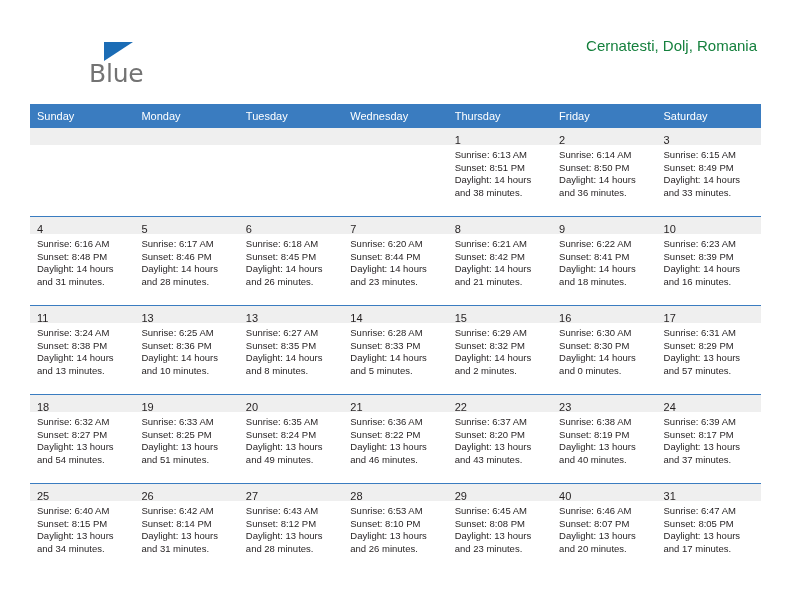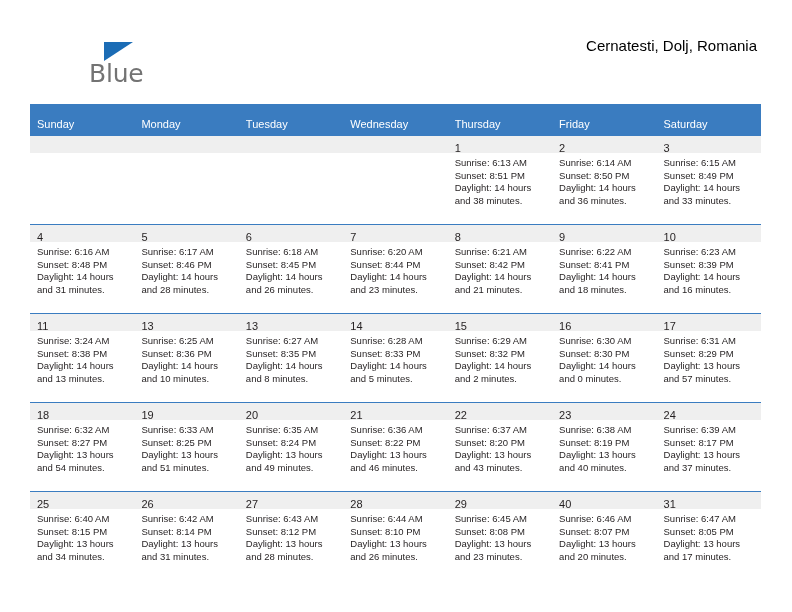--- a/index.html
+++ b/index.html
@@ -81,42 +81,42 @@
     font-size: 30px;
     line-height: 36px;
     color: #231f20;
     font-weight: 400;
     white-space: nowrap;
   }
   .cal-subtitle {
     font-size: 15px;
     line-height: 20px;
     margin-top: 6px;
-    color: #000000;
+    color: #15803d;
     font-weight: 400;
     white-space: nowrap;
   }
 
   
   .calendar {
     position: absolute;
     left: 30px;
     top: 104px;
     width: 731px;
     border-collapse: collapse;
     table-layout: fixed;
   }
 
   .weekday-row th {
     background: #3a7cc0;
     color: #ffffff;
     font-size: 11px;
     font-weight: 400;
     text-align: left;
-    padding: 14px 0 6px 7px;
+    padding: 6px 0 6px 7px;
     height: 10px;
     border: none;
   }
 
   .week-row td {
     vertical-align: top;
     padding: 0;
     border: none;
     border-top: 1px solid #3a7cc0;
     background: #ffffff;
@@ -439,21 +439,21 @@
             <div class="cell-body">
               <div class="cell-line">Sunrise: 6:43 AM</div>
               <div class="cell-line">Sunset: 8:12 PM</div>
               <div class="cell-line">Daylight: 13 hours</div>
               <div class="cell-line">and 28 minutes.</div>
             </div>
           </td>
           <td class="day-cell">
             <div class="daynum-band"><span class="daynum">28</span></div>
             <div class="cell-body">
-              <div class="cell-line">Sunrise: 6:44 AM</div>
+              <div class="cell-line">Sunrise: 6:53 AM</div>
               <div class="cell-line">Sunset: 8:10 PM</div>
               <div class="cell-line">Daylight: 13 hours</div>
               <div class="cell-line">and 26 minutes.</div>
             </div>
           </td>
           <td class="day-cell">
             <div class="daynum-band"><span class="daynum">29</span></div>
             <div class="cell-body">
               <div class="cell-line">Sunrise: 6:45 AM</div>
               <div class="cell-line">Sunset: 8:08 PM</div>

